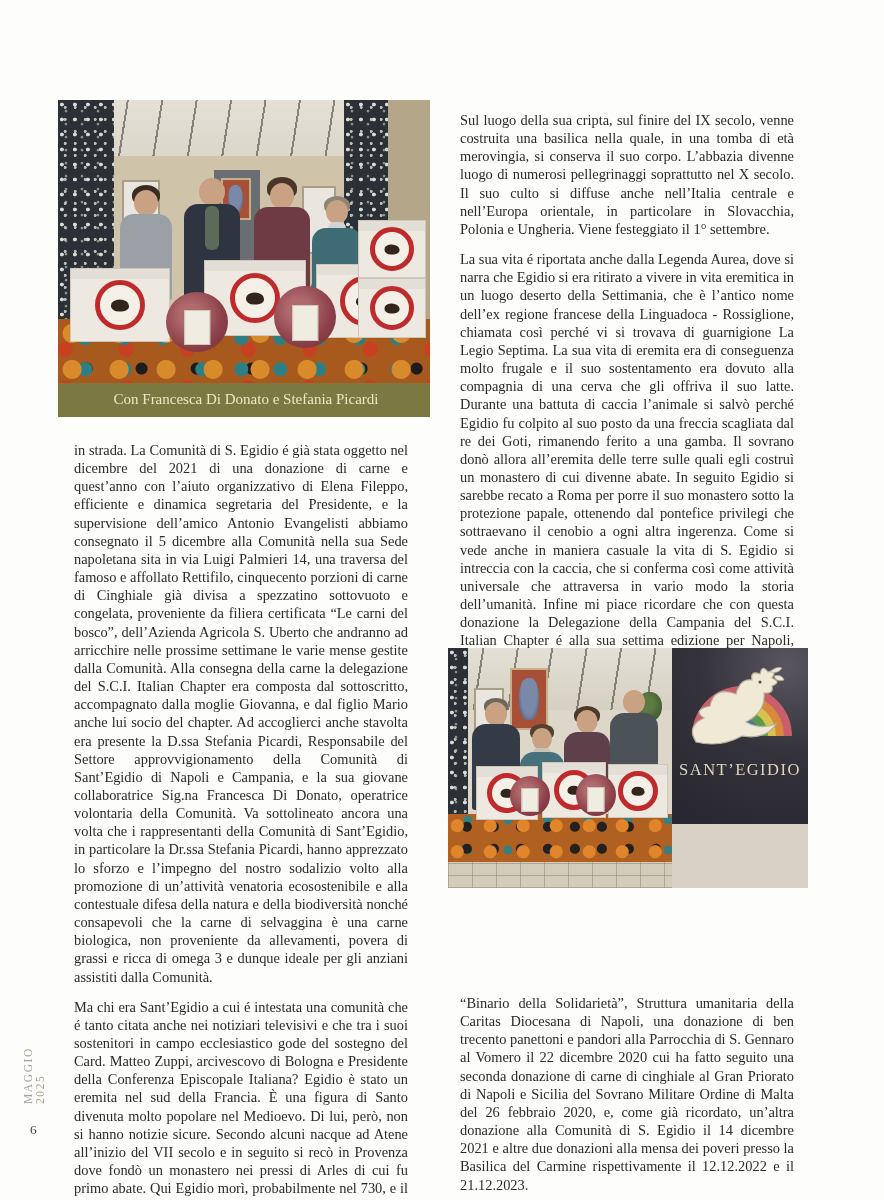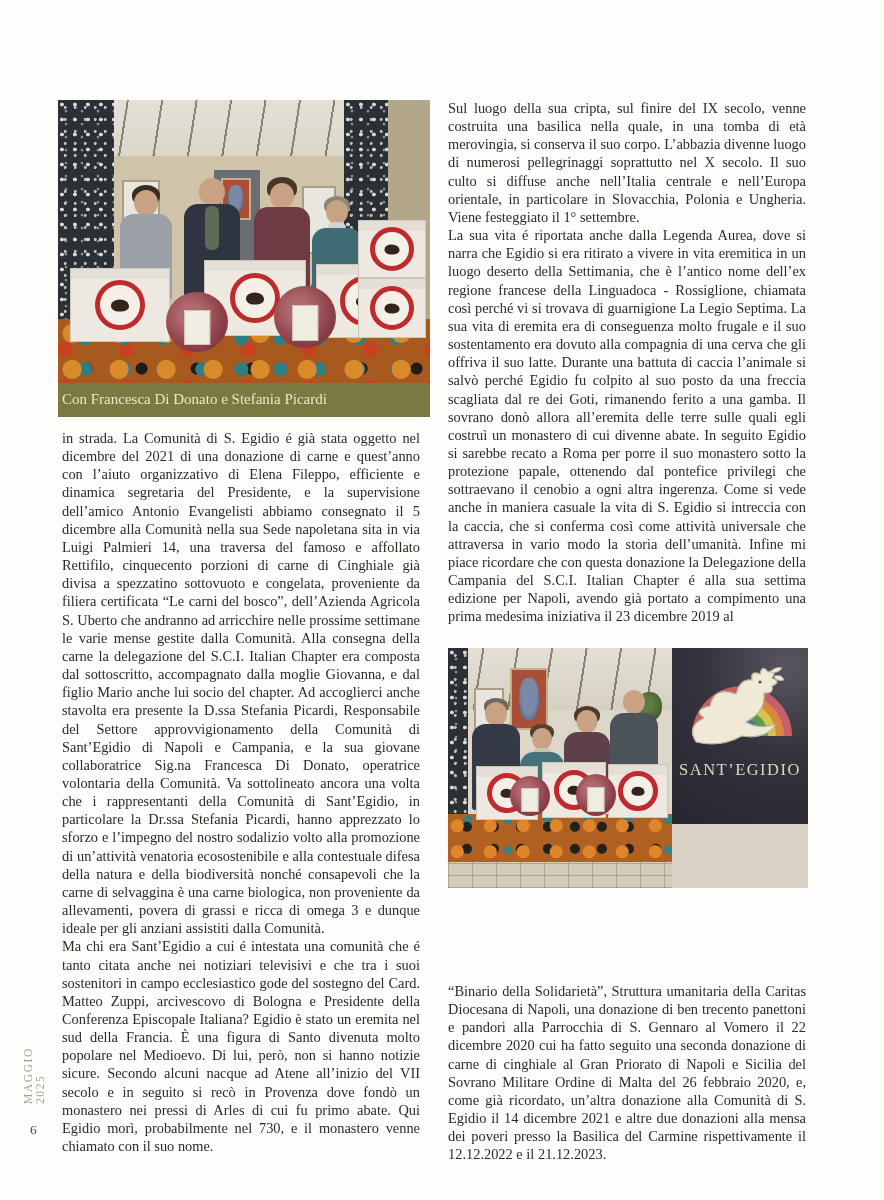--- a/index.html
+++ b/index.html
@@ -9,30 +9,30 @@
   #title{position:absolute;left:63px;top:22px;font-family:"DejaVu Serif", serif;
          font-style:italic;font-size:31px;color:#51504d;letter-spacing:.5px;}
   
   #issue{position:absolute;left:22px;top:1014px;height:90px;
          writing-mode:vertical-rl;transform:rotate(180deg);
          font-size:11.5px;letter-spacing:1.6px;color:#a89f8f;}
   #pagenum{position:absolute;left:30px;top:1122px;font-size:13.5px;color:#4a4742;}
   
   .bodytext{position:absolute;width:358px;font-size:14.4px;line-height:18.15px;
             text-align:justify;color:#2d2a26;}
-  .bodytext p{margin:0;}
+  .bodytext p{margin:12px;}
   #left-text{left:62px;top:429px;}
   #right-text-top{left:448px;top:99px;}
   #right-text-bottom{left:448px;top:982px;}
   
   .photoblock{position:absolute;}
   #photo1-block{left:58px;top:100px;width:372px;}
   #photo2-block{left:448px;top:648px;width:360px;}
   .caption{background:#7b7941;color:#ebe7c6;font-size:15px;line-height:1.28;
-           padding:7px 12px 8px 4px;}
+           padding:7px 12px 8px 16px;text-align:center;}
   .photo{position:relative;overflow:hidden;}
   #photo1{width:372px;height:283px;background:linear-gradient(#d9d4c7 0,#cdc3aa 45%,#c0b498 100%);}
   #photo2{width:360px;height:240px;background:#d8d2c6;}
   
   .ceiling{position:absolute;left:0;top:0;width:100%;height:34%;
            background:
              repeating-linear-gradient(99deg, rgba(62,57,50,.55) 0 2px, transparent 2px 34px),
              linear-gradient(#e4e0d6,#d6d0c2);}
   
   .curtain{position:absolute;top:0;background-color:#2b3036;

